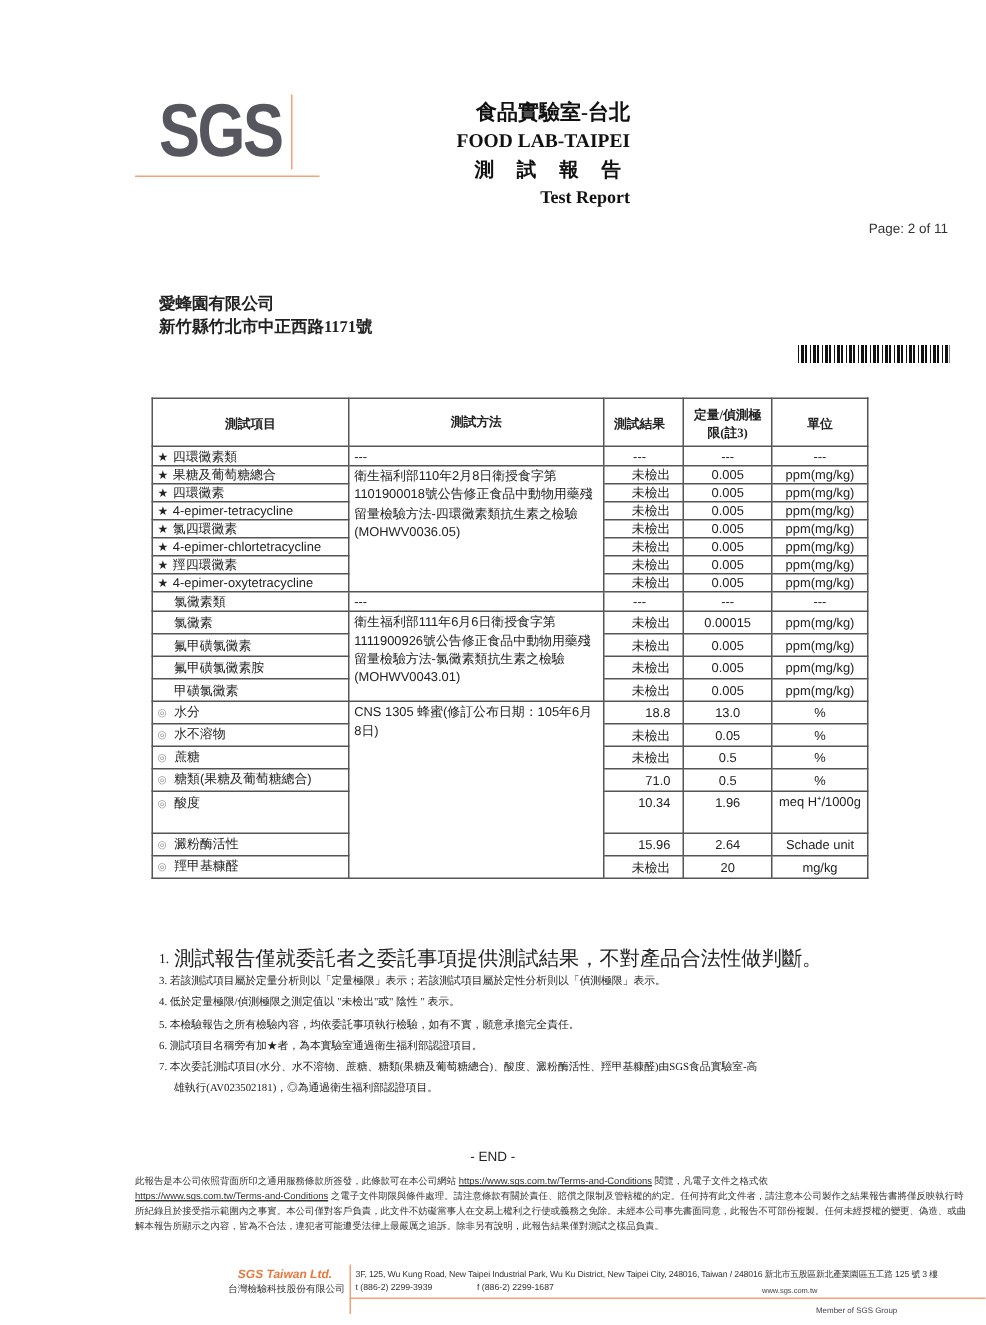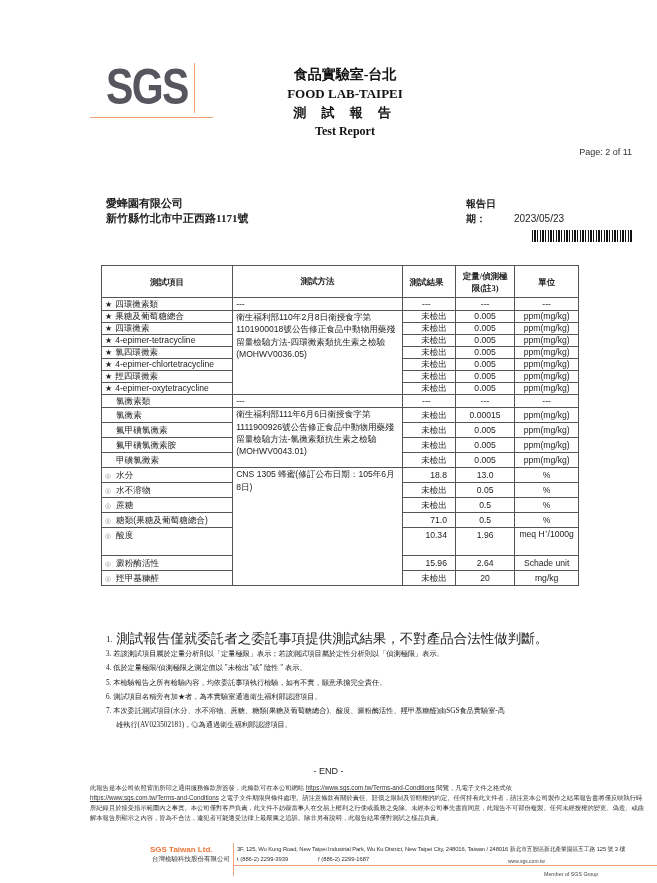--- a/index.html
+++ b/index.html
@@ -5,21 +5,21 @@
   html, body { margin:0; padding:0; }
   body { width:657px; height:883px; background:#ffffff; position:relative; overflow:hidden;
          font-family:"Liberation Sans", sans-serif; color:#222; }
   .abs { position:absolute; }
   
   .logo { left:106px; top:62px; font-family:"Liberation Sans", sans-serif; font-weight:bold;
           font-size:50px; color:#56565e; letter-spacing:-2px; transform:scaleX(0.82); transform-origin:left top; line-height:50px; }
   .logo-vline { left:194px; top:63px; width:1px; height:50px; background:#f0a37a; }
   .logo-hline { left:90px; top:117px; width:123px; height:1px; background:#f0a37a; }
   
-  .title { left:270px; width:150px; text-align:center; font-family:"Liberation Serif", serif; color:#111; }
+  .title { left:270px; width:150px; text-align:right; font-family:"Liberation Serif", serif; color:#111; }
   .t1 { top:66px; font-size:14px; font-weight:bold; }
   .t2 { top:86px; font-size:13px; font-weight:bold; }
   .t3 { top:104px; font-size:13px; font-weight:bold; letter-spacing:6px; }
   .t4 { top:124px; font-size:12px; font-weight:bold; }
   .page-no { right:25px; top:147px; font-size:9px; color:#333; }
   
   .client { left:106px; top:196px; font-family:"Liberation Serif", serif; font-size:11px; font-weight:bold; line-height:15px; }
   .reportinfo { left:466px; top:196px; font-size:10px; line-height:15px; }
   .reportinfo .lbl { font-family:"Liberation Serif", serif; font-weight:bold; display:inline-block; width:48px; }
   .barcode { left:532px; top:230px; width:101px; height:12px;
@@ -40,21 +40,21 @@
   
   .notes { left:106px; top:631px; width:540px; font-family:"Liberation Serif", serif; font-size:7.2px; color:#222; }
   .notes .hd { font-size:7.5px; margin-bottom:2px; }
   .notes .n1 { font-size:13.5px; line-height:16px; }
   .notes .n1 .num { font-size:9px; vertical-align:top; }
   .notes .ln { line-height:14.3px; }
   .notes .indent2 { padding-left:10px; }
   .end { left:0; width:657px; top:766px; text-align:center; font-size:9px; }
   .disclaimer { left:90px; top:783px; width:555px; font-size:6.3px; line-height:10px; color:#333; }
   .disclaimer a { color:#333; text-decoration:underline; }
-  .foot-name { left:170px; top:845px; width:60px; text-align:left; font-size:8px; font-weight:bold; color:#e8773d; line-height:10px; }
+  .foot-name { left:170px; top:845px; width:60px; text-align:center; font-size:8px; font-weight:bold; color:#e8773d; line-height:10px;font-style:italic; }
   .foot-name-cn { left:150px; top:855px; width:80px; text-align:right; font-family:"Liberation Serif", serif; font-size:6.5px; color:#333; }
   .foot-vline { left:233px; top:843px; width:1px; height:33px; background:#f0a37a; }
   .foot-hline { left:233px; top:865px; width:425px; height:1px; background:#f0a37a; }
   .foot-addr { left:237px; top:845px; font-size:5.8px; color:#333; letter-spacing:-0.1px; }
   .foot-tel { left:237px; top:856px; font-size:5.8px; color:#333; }
   .foot-fax { left:318px; top:856px; font-size:5.8px; color:#333; }
   .foot-web { left:508px; top:858px; font-size:5px; color:#444; }
   .foot-member { left:544px; top:871px; font-size:5.3px; color:#444; }
 </style>
 </head>
@@ -69,21 +69,20 @@
 <div class="abs title t3">測 試 報 告</div>
 <div class="abs title t4">Test Report</div>
 <div class="abs page-no">Page: 2 of 11</div>
 
 <div class="abs client">
   <div>愛蜂園有限公司</div>
   <div>新竹縣竹北市中正西路1171號</div>
 </div>
 
 <div class="abs reportinfo">
-  <div><span class="lbl">報告日期：</span><span>2023/05/23</span></div>
 </div>
 <div class="abs barcode"></div>
 
 <table class="results">
   <thead>
     <tr>
       <th class="c-item">測試項目</th>
       <th class="c-method" style="text-align:center;vertical-align:middle">測試方法</th>
       <th class="c-result" style="text-align:center;padding-right:3px">測試結果</th>
       <th class="c-limit">定量/偵測極限(註3)</th>

